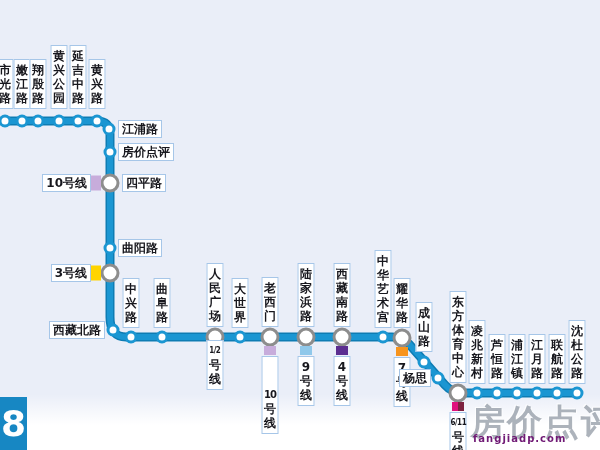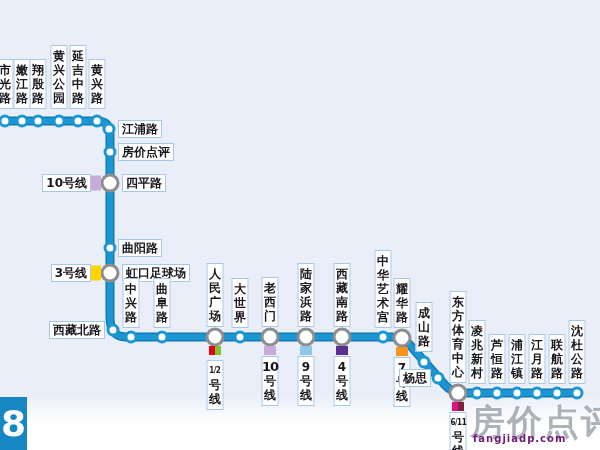--- a/index.html
+++ b/index.html
@@ -21,21 +21,21 @@
   }
   .station.small{width:13px;height:13px;border:3px solid var(--line,#1B96D2);}
   .station.big{width:19px;height:19px;border:3px solid #8d8d8d;}
   .lbl{
     position:absolute;background:#fff;border:1px solid #A6C6E8;
     color:#17171d;font-weight:700;z-index:5;box-sizing:border-box;
   }
   .lbl.h{font-size:12px;line-height:16px;padding:0 3px;white-space:nowrap;}
   .lbl.v{width:17px;padding:3px 0;display:flex;flex-direction:column;align-items:center;}
   .seg{font-size:12px;line-height:14px;white-space:nowrap;}
-  .seg.two{font-size:13px;letter-spacing:-1px;}
+  .seg.two{font-size:10px;letter-spacing:-1px;margin-top:28px;}
   .seg.tiny{font-size:8px;letter-spacing:-0.5px;transform:scaleX(.9);}
   .tsq{position:absolute;display:flex;z-index:4;}
   .tsq i{flex:1;}
   #line-badge{
     position:absolute;left:0;top:397px;width:27px;height:53px;
     color:#fff;font-size:36px;font-weight:700;
     display:flex;align-items:center;justify-content:center;z-index:6;
   }
   #line-title{
     position:absolute;left:34px;top:403px;font-size:27px;font-weight:700;
@@ -113,21 +113,20 @@
       <div class="lbl h" style="left: 118px; top: 152px; transform: translateY(-50%);">房价点评</div>
       <div class="station big" style="left: 110px; top: 183px;"></div>
       <div class="lbl h" style="left: 122px; top: 183px; transform: translateY(-50%);">四平路</div>
       <div class="tsq" style="width: 10px; height: 15px; right: 499px; top: 183px; transform: translateY(-50%);">
         <i style="background: rgb(199, 172, 219);"></i>
       </div>
       <div class="lbl h" style="right: 509px; top: 183px; transform: translateY(-50%);">10号线</div>
       <div class="station small" style="left: 110px; top: 248px;"></div>
       <div class="lbl h" style="left: 118px; top: 248px; transform: translateY(-50%);">曲阳路</div>
       <div class="station big" style="left: 110px; top: 273px;"></div>
-      <div class="lbl h" style="left: 122px; top: 273px; transform: translateY(-50%);">虹口足球场</div>
       <div class="tsq" style="width: 10px; height: 15px; right: 499px; top: 273px; transform: translateY(-50%);">
         <i style="background: rgb(255, 212, 0);"></i>
       </div>
       <div class="lbl h" style="right: 509px; top: 273px; transform: translateY(-50%);">3号线</div>
       <div class="station small" style="left: 113px; top: 330px;"></div>
       <div class="lbl h" style="right: 495px; top: 330px; transform: translateY(-50%);">西藏北路</div>
       <div class="station small" style="left: 131px; top: 337px;"></div>
       <div class="lbl v" style="left: 131px; bottom: 122px; transform: translateX(-50%);">
         <span class="seg">中</span>
         <span class="seg">兴</span>
@@ -143,21 +142,21 @@
       <div class="lbl v" style="left: 215px; bottom: 123px; transform: translateX(-50%);">
         <span class="seg">人</span>
         <span class="seg">民</span>
         <span class="seg">广</span>
         <span class="seg">场</span>
       </div>
       <div class="tsq" style="width: 12px; height: 9px; left: 215px; top: 346px; transform: translateX(-50%);">
         <i style="background: rgb(230, 0, 18);"></i>
         <i style="background: rgb(127, 196, 43);"></i>
       </div>
-      <div class="lbl v" style="left: 215px; top: 360px; transform: translateX(-50%);">
+      <div class="lbl v" style="left: 215px; top: 340px; transform: translateX(-50%);">
         <span class="seg tiny">1/2</span>
         <span class="seg">号</span>
         <span class="seg">线</span>
       </div>
       <div class="station small" style="left: 240px; top: 337px;"></div>
       <div class="lbl v" style="left: 240px; bottom: 122px; transform: translateX(-50%);">
         <span class="seg">大</span>
         <span class="seg">世</span>
         <span class="seg">界</span>
       </div>

